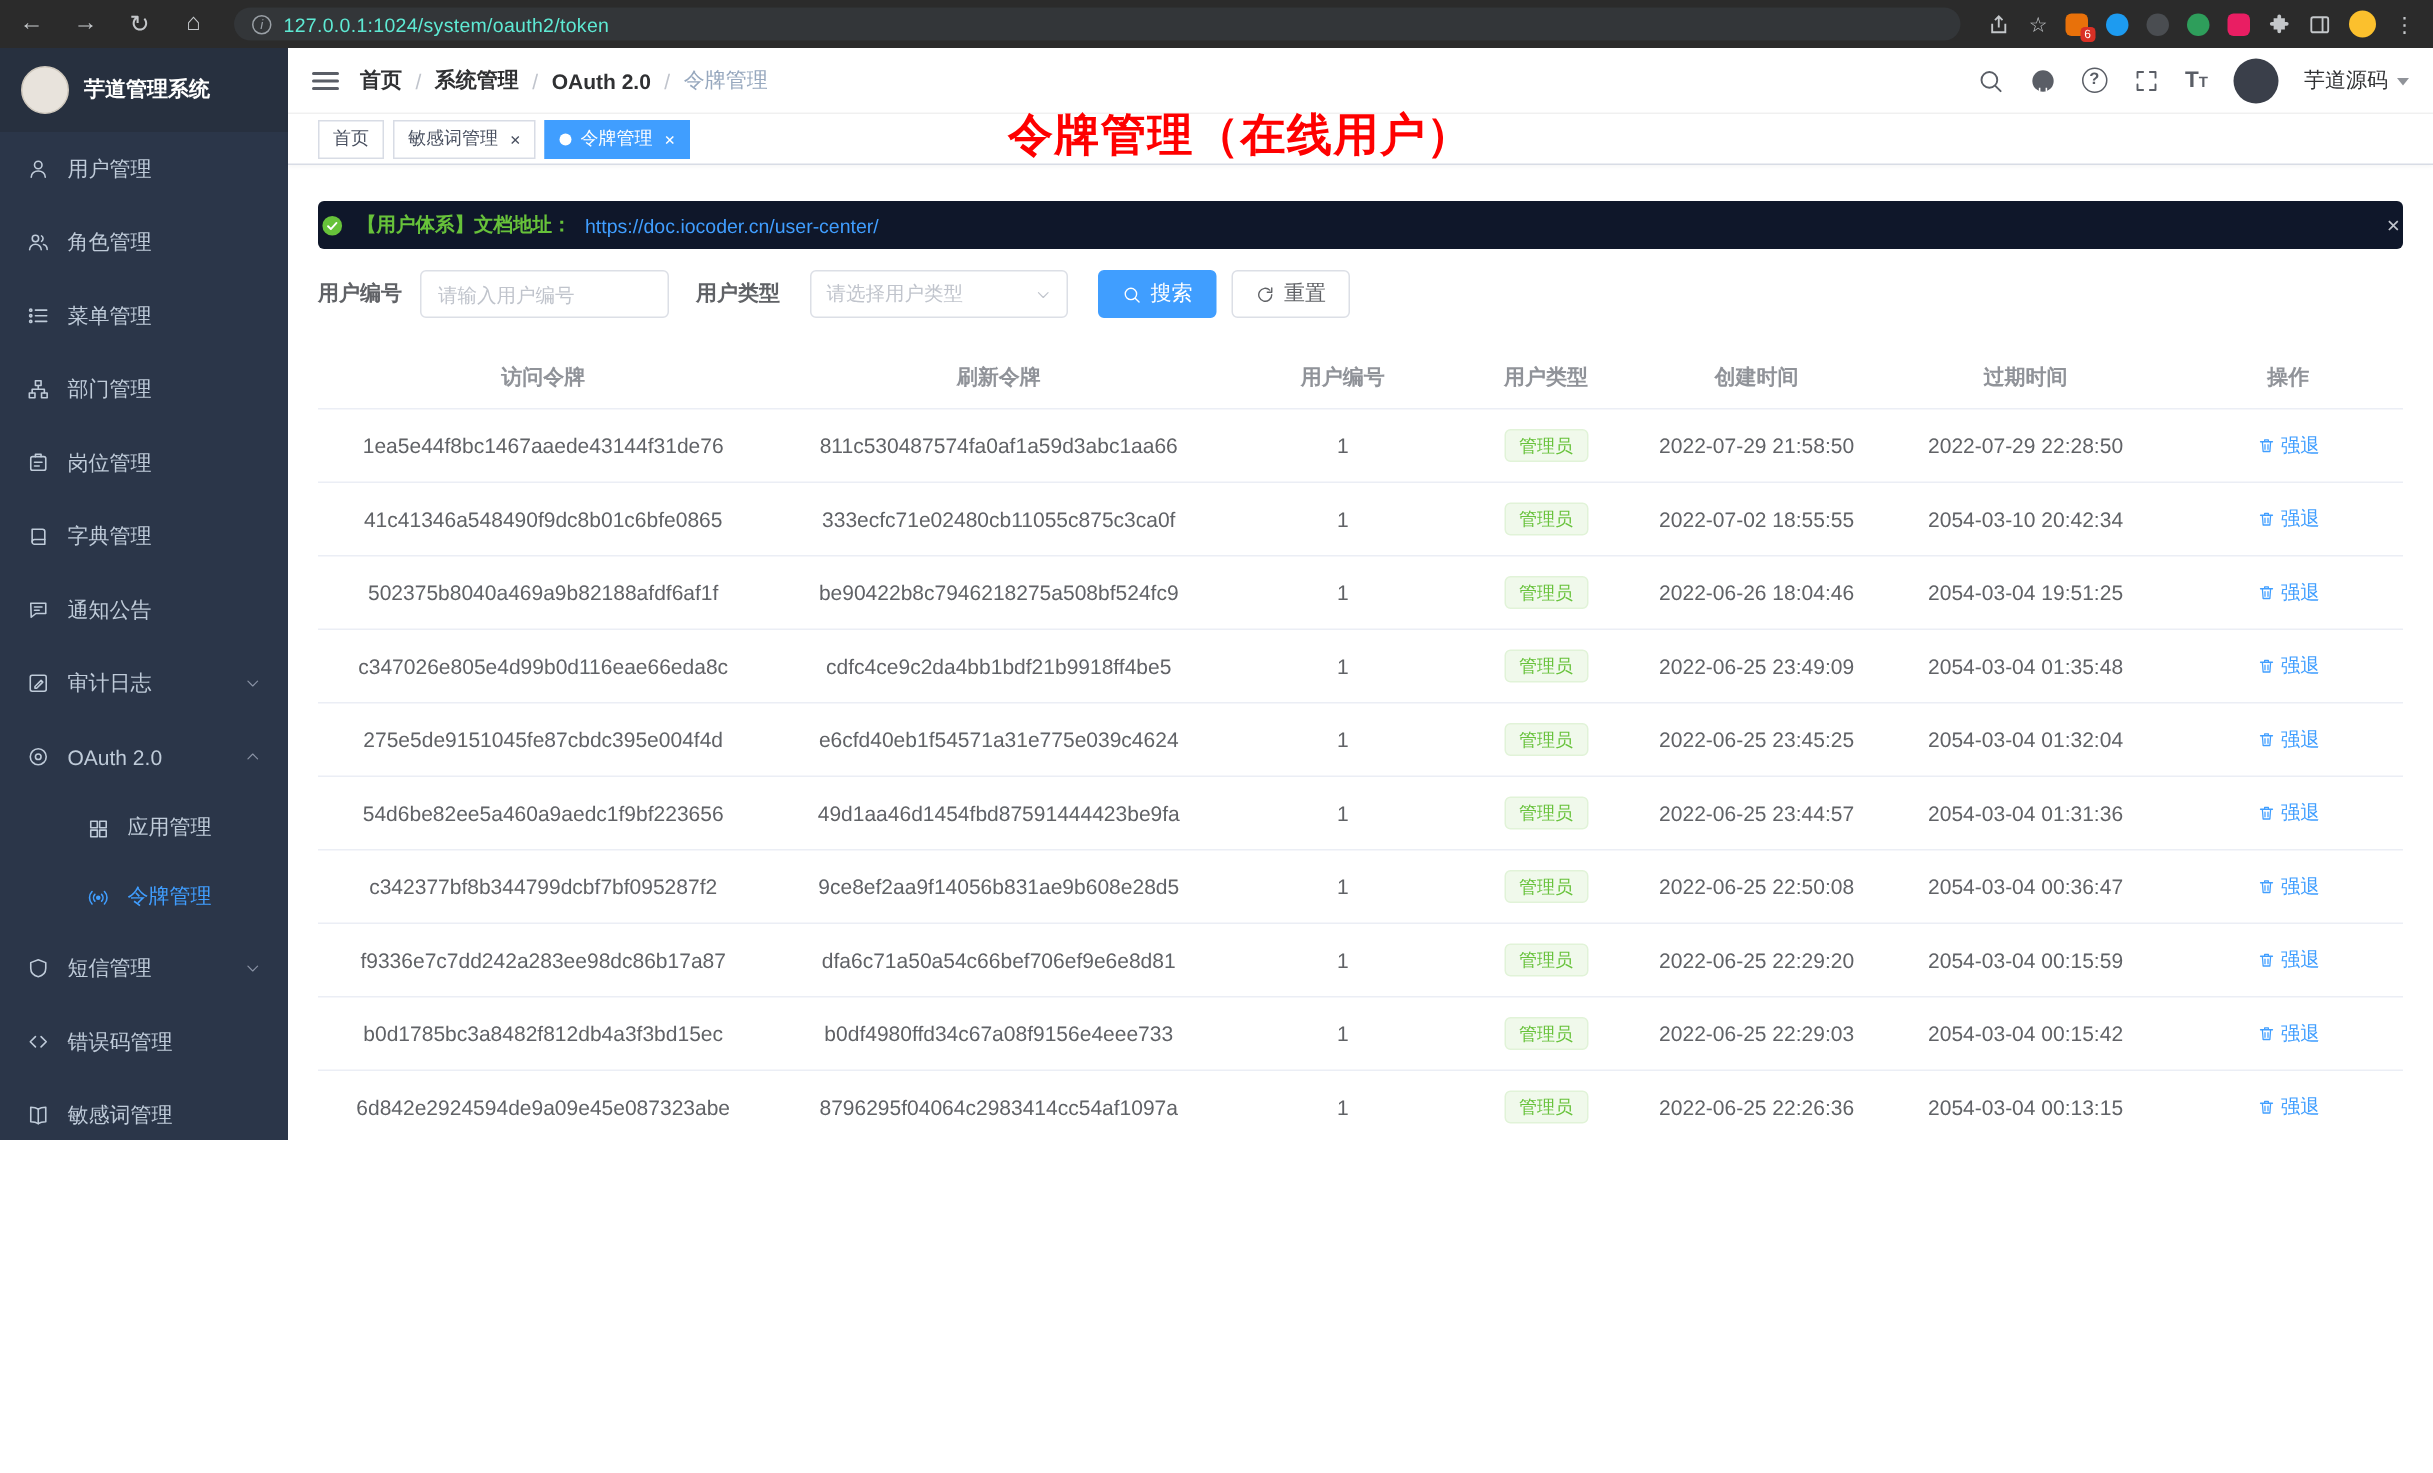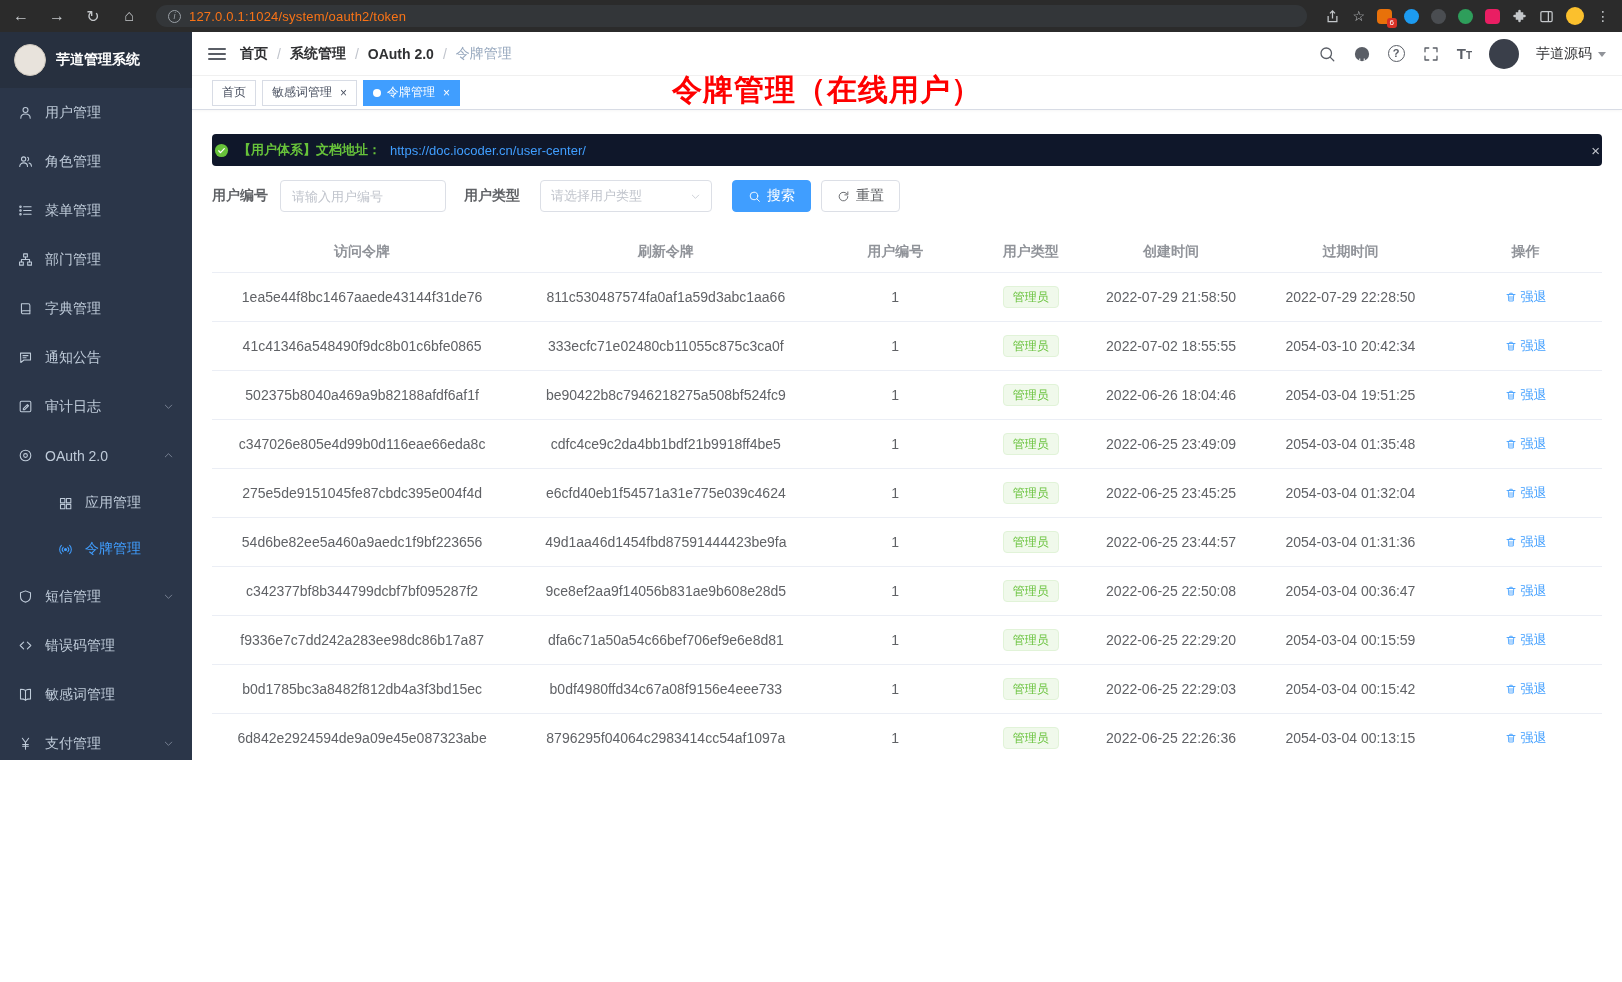--- a/index.html
+++ b/index.html
@@ -8,21 +8,21 @@
 
   
   .browser { height:32px; background:#2b2b2b; display:flex; align-items:center;
     padding:0 12px; gap:10px; color:#b9bcbf; }
   .b-nav { display:flex; gap:18px; align-items:center; font-size:16px; }
   .b-btn { cursor:pointer; width:18px; text-align:center; color:#c4c7ca; }
   .url-pill { flex:1; height:22px; background:#333639; border-radius:12px;
     display:flex; align-items:center; padding:0 12px; gap:8px; margin:0 8px; }
   .info-circle { width:13px; height:13px; border:1px solid #9aa0a6; border-radius:50%;
     font-size:9px; line-height:11px; text-align:center; color:#9aa0a6; font-style:italic; }
-  .url-text { font-size:13px; color:#f97316; letter-spacing:.2px; }
+  .url-text { font-size:13px; color:#5eead4; letter-spacing:.2px; }
   .b-right { display:flex; align-items:center; gap:12px; }
   .glyph { font-size:14px; color:#c4c7ca; cursor:pointer; }
   .ext-dot { width:15px; height:15px; border-radius:4px; position:relative; cursor:pointer; }
   .ext-dot.round { border-radius:50%; }
   .ext-badge { position:absolute; bottom:-4px; right:-5px; background:#d93025; color:#fff;
     font-size:8px; line-height:10px; padding:0 3px; border-radius:3px; }
   .b-avatar { width:18px; height:18px; border-radius:50%; background:#fbc02d; cursor:pointer; }
 
   
   .app { display:flex; height:728px; }
@@ -207,20 +207,27 @@
       <svg class="s-ico line" viewBox="0 0 24 24">
           <rect x="9" y="3" width="6" height="5"></rect>
           <rect x="2.5" y="16" width="6" height="5"></rect>
           <rect x="15.5" y="16" width="6" height="5"></rect>
           <path d="M12 8v4M5.5 16v-4h13v4"></path>
         </svg>
       <span class="s-label">部门管理</span>
     </div>
     <div class="s-item">
       <svg class="s-ico line" viewBox="0 0 24 24">
+          <rect x="4" y="5.5" width="16" height="14.5" rx="2"></rect>
+          <path d="M9 5.5V3h6v2.5M8 11.5h8M8 15.5h5"></path>
+        </svg>
+      <span class="s-label">岗位管理</span>
+    </div>
+    <div class="s-item">
+      <svg class="s-ico line" viewBox="0 0 24 24">
           <path d="M5.5 4.5h11a2.5 2.5 0 0 1 2.5 2.5v13.5H8a2.5 2.5 0 0 1-2.5-2.5z"></path>
           <path d="M5.5 18a2.5 2.5 0 0 1 2.5-2.5h11"></path>
         </svg>
       <span class="s-label">字典管理</span>
     </div>
     <div class="s-item">
       <svg class="s-ico line" viewBox="0 0 24 24">
           <path d="M4 5h16v11H9.5L4.5 20z"></path>
           <path d="M8 9h8M8 12.5h5"></path>
         </svg>

